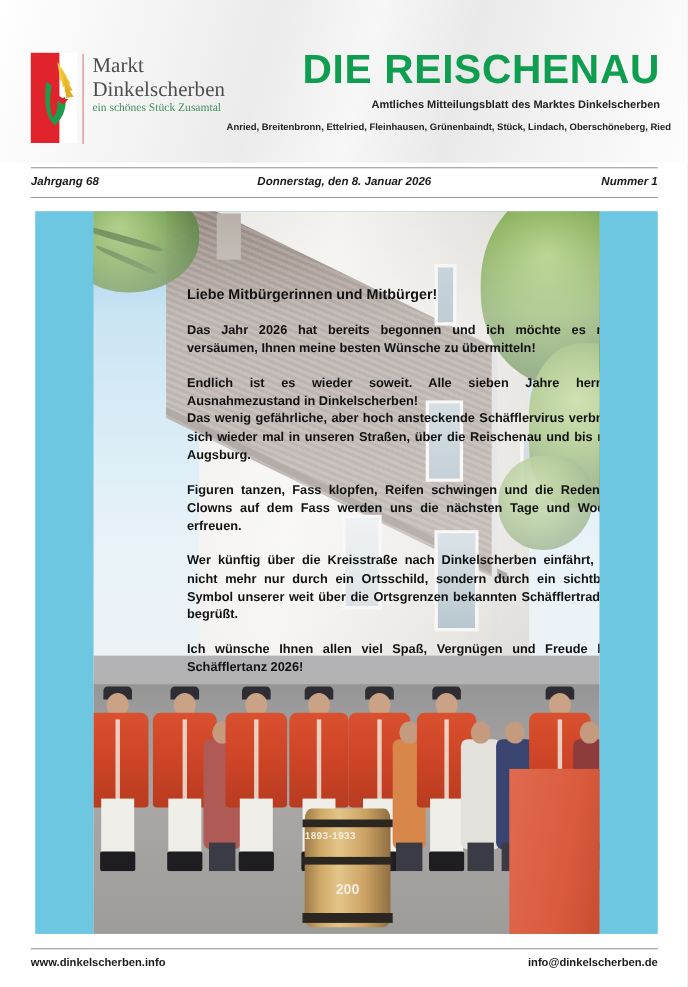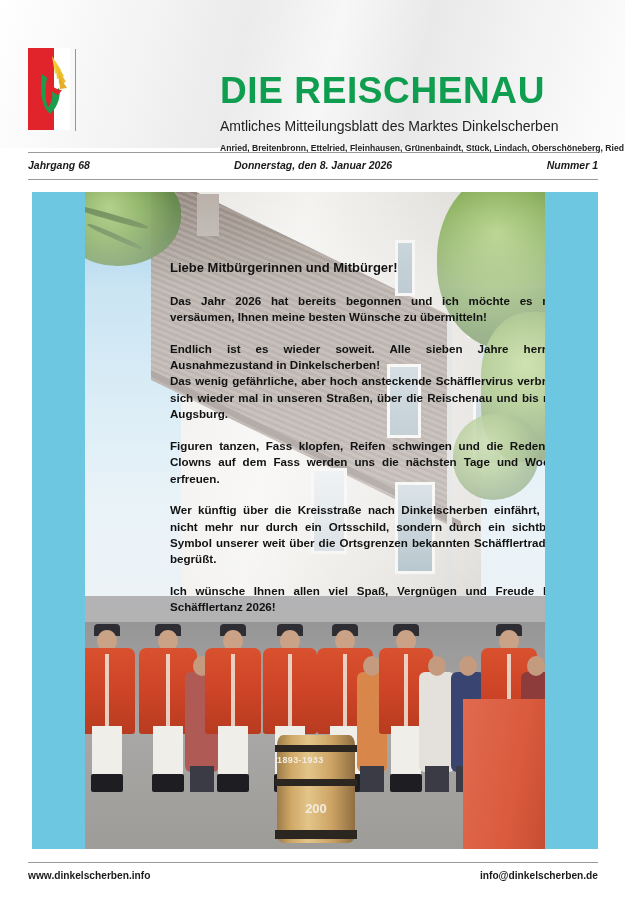--- a/index.html
+++ b/index.html
@@ -78,36 +78,35 @@
     font-size: 10.5px;
     color: #3f8f56;
     line-height: 1.2;
     margin-top: 1px;
     white-space: nowrap;
   }
 
   
   .title-block {
     position: absolute;
-    left: 192px; top: 0;
+    left: 178px; top: 0;
     width: 394px;
-    text-align: left;
-    margin-top: 28px;
+    text-align: right;
   }
   .paper-title {
     font-size: 37px;
     font-weight: bold;
     color: #0f9e4f;
     letter-spacing: .6px;
     line-height: 1;
     white-space: nowrap;
   }
   .paper-subtitle {
-    font-size: 14px;
-    font-weight: normal;
+    font-size: 10px;
+    font-weight: bold;
     color: #222222;
     margin-top: 9px;
     white-space: nowrap;
   }
   .paper-villages {
     font-size: 8.6px;
     font-weight: bold;
     color: #222222;
     margin-top: 9px;
     white-space: nowrap;
@@ -349,20 +348,25 @@
         <svg width="42" height="82" viewBox="0 0 42 82">
           <path d="M24 8 L33 22 L27 26 Z" fill="#f5d13c"></path>
           <path d="M27 13 L36 28 L29 31 Z" fill="#f0c330"></path>
           <path d="M30 20 L38 34 L31 36 Z" fill="#eab92c"></path>
           <path d="M31 28 L39 40 L32 41 Z" fill="#e3ad26"></path>
           <path d="M14 26 C12 44, 13 58, 22 66 C31 58, 33 46, 31 40 L24 44 C25 50, 23 56, 20 59 C17 52, 17 40, 19 30 Z" fill="#1d9c4e"></path>
           <path d="M22 36 C26 40, 30 42, 34 42 L30 47 C26 46, 23 42, 22 38 Z" fill="#e1232b"></path>
         </svg>
       </div>
       <div class="crest-rule"></div>
+      <div class="logo-text">
+        <div class="logo-line1">Markt</div>
+        <div class="logo-line2">Dinkelscherben</div>
+        <div class="logo-sub">ein schönes Stück Zusamtal</div>
+      </div>
     </div>
 
     <div class="title-block">
       <div class="paper-title">DIE REISCHENAU</div>
       <div class="paper-subtitle">Amtliches Mitteilungsblatt des Marktes Dinkelscherben</div>
       <div class="paper-villages">Anried, Breitenbronn, Ettelried, Fleinhausen, Grünenbaindt, Stück, Lindach, Oberschöneberg, Ried</div>
     </div>
 
   </div>
 </header>

